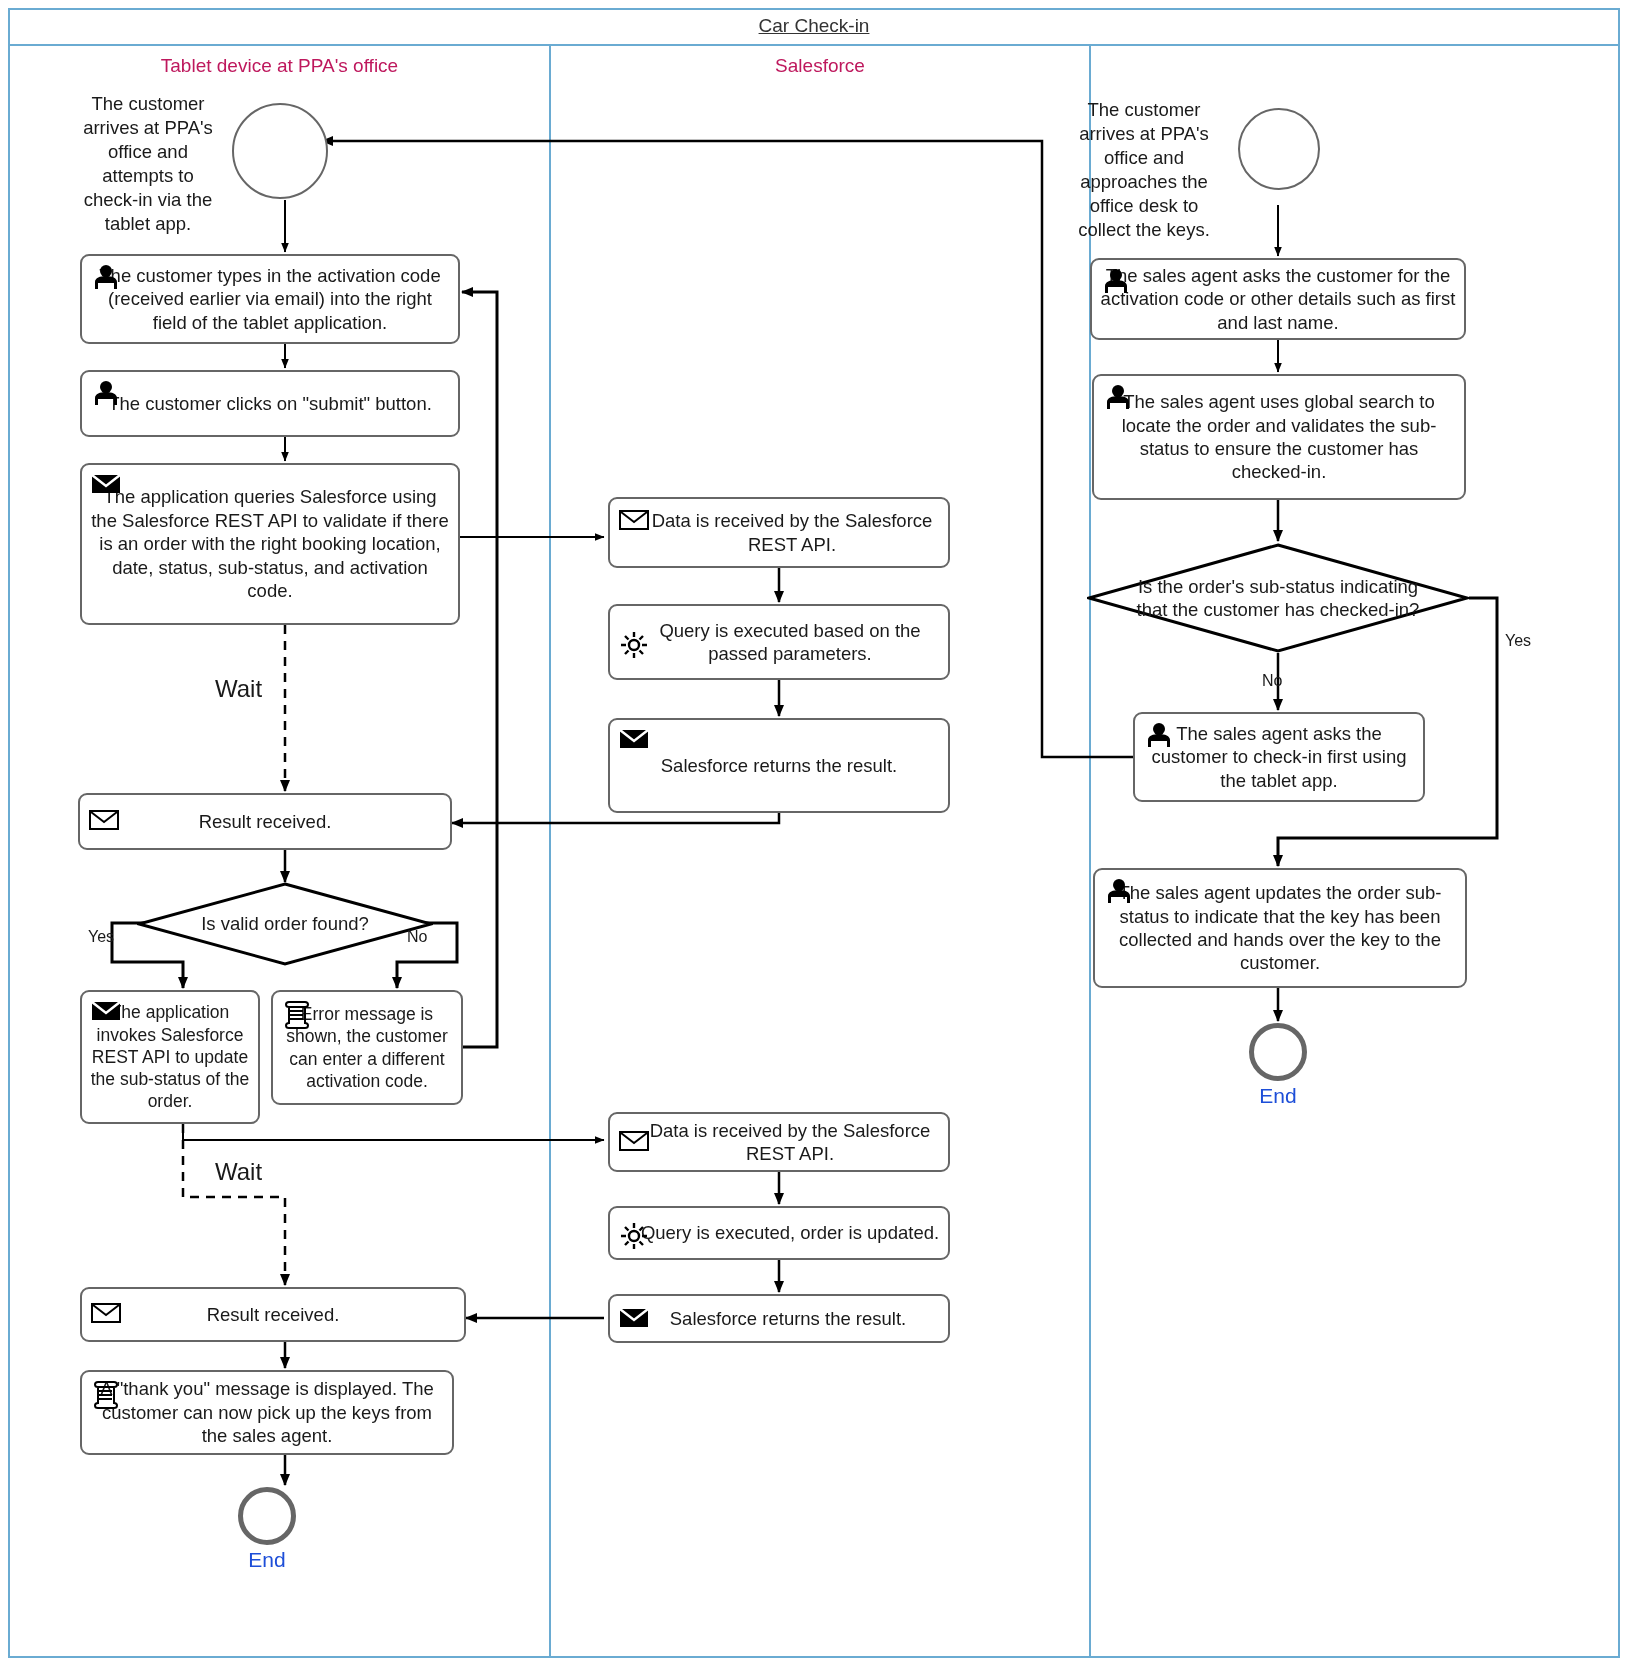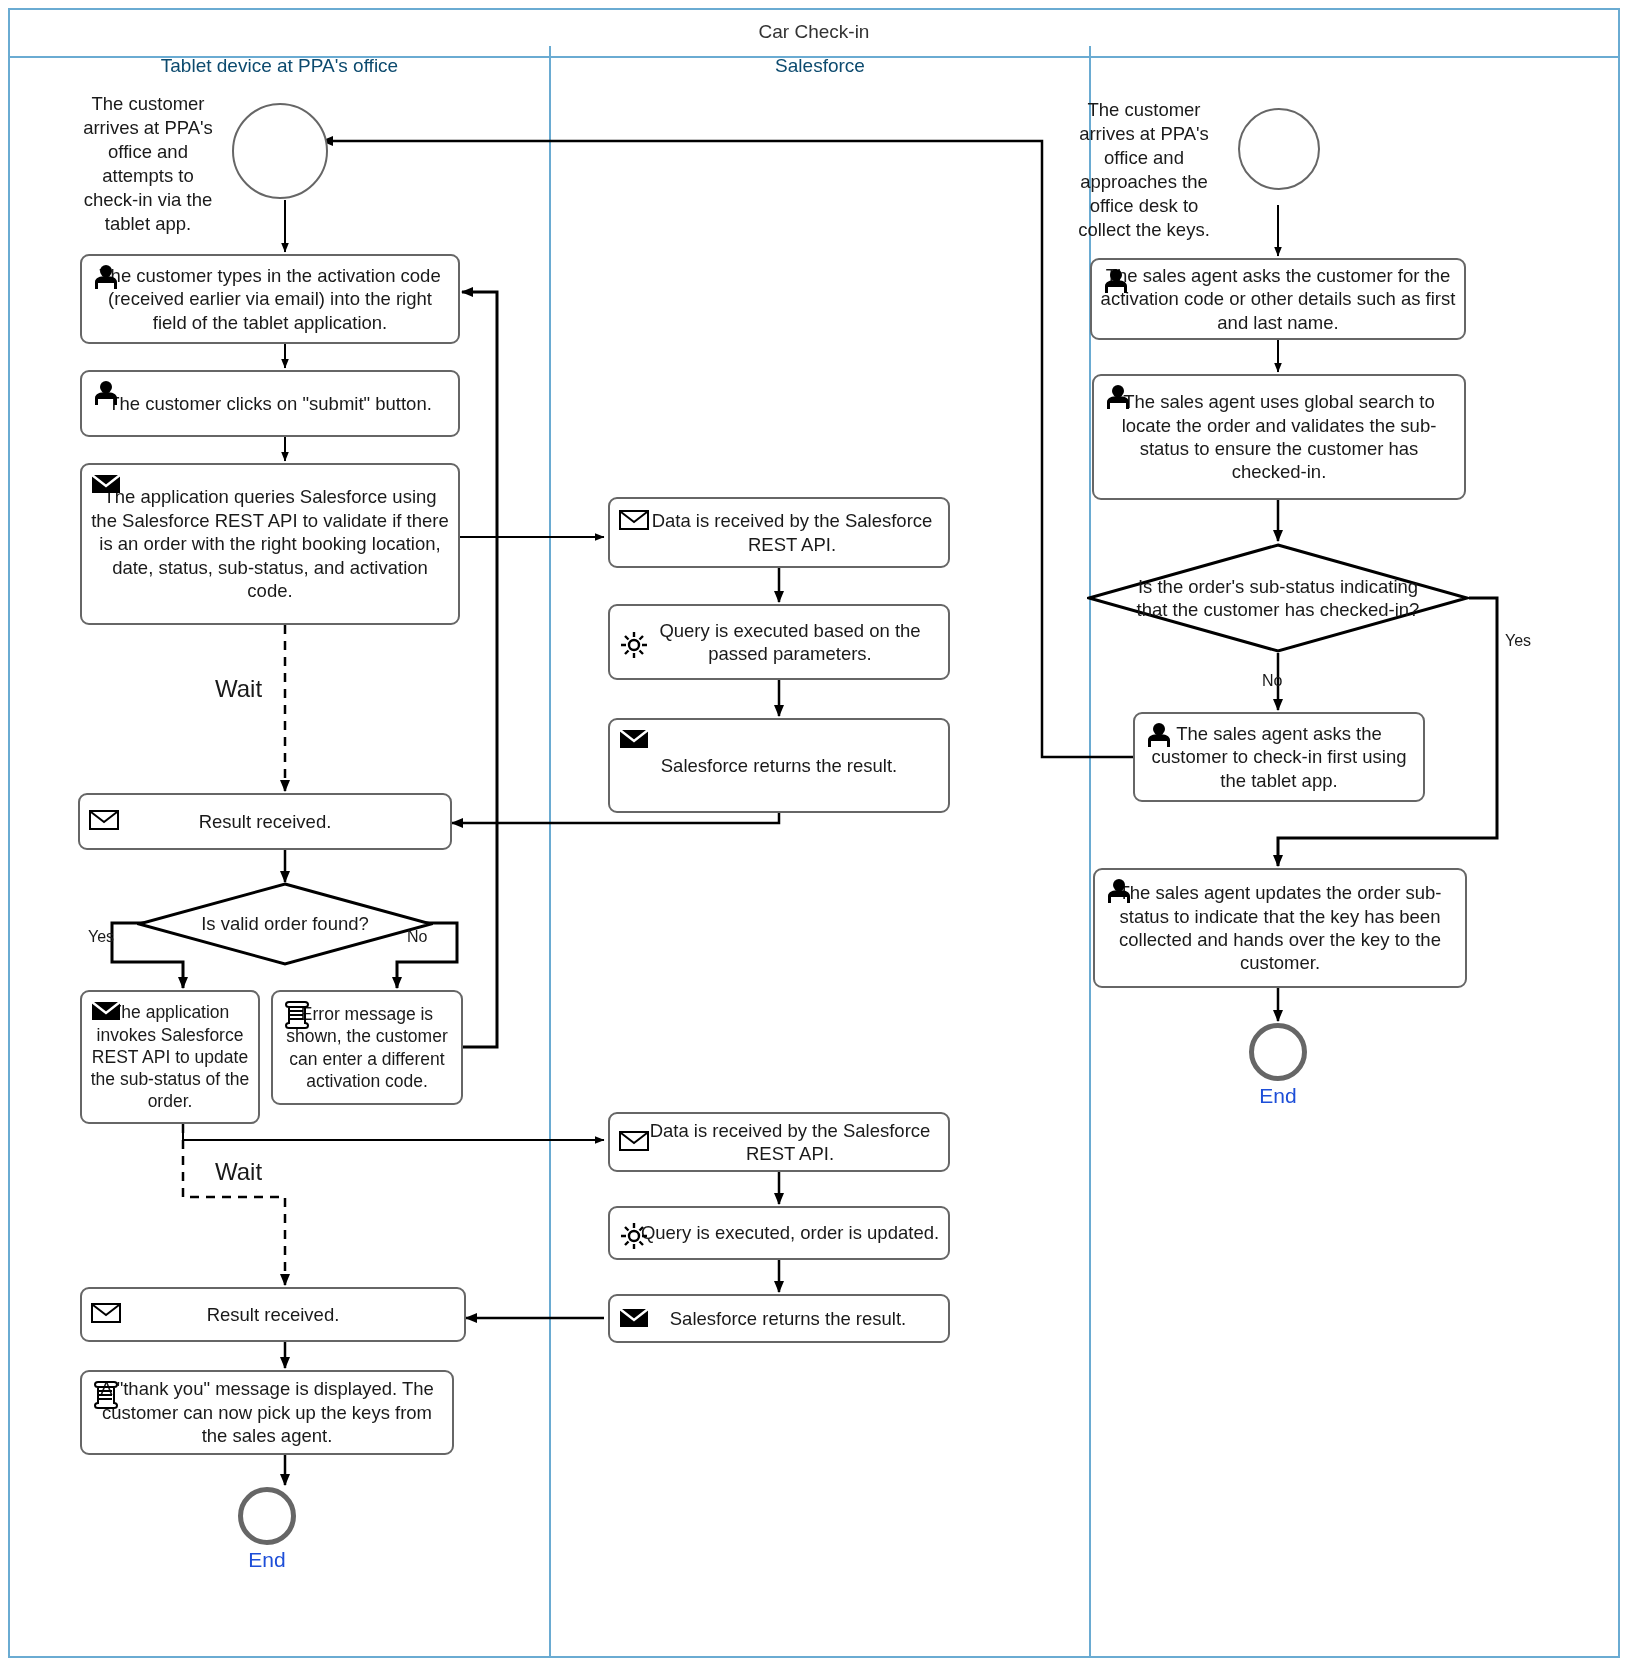--- a/index.html
+++ b/index.html
@@ -2,28 +2,28 @@
 <html><head>
 <meta charset="utf-8">
 <style>
   html,body{margin:0;padding:0;background:#ffffff;}
   body{font-family:"Liberation Sans", sans-serif;}
   #page{position:relative;width:1634px;height:1672px;background:#ffffff;overflow:hidden;}
 
   
   .pool{position:absolute;left:8px;top:8px;width:1612px;height:1650px;
         border:2px solid #6aabd2;box-sizing:border-box;background:#fff;}
-  .pool-title{position:absolute;left:8px;top:8px;width:1612px;height:50px;
+  .pool-title{position:absolute;left:8px;top:8px;width:1612px;height:38px;
         border-bottom:2px solid #6aabd2;box-sizing:border-box;
         display:flex;align-items:center;justify-content:center;
-        font-size:19px;color:#333;}
+        font-size:19px;color:#333;text-decoration:underline;}
   .lane-div{position:absolute;top:46px;width:2px;height:1612px;background:#6aabd2;}
   .lane-head{position:absolute;top:52px;height:28px;
         display:flex;align-items:center;justify-content:center;
-        font-size:19px;color:#0c4a6e;}
+        font-size:19px;color:#be185d;}
 
   
   #wires{position:absolute;left:0;top:0;width:1634px;height:1672px;pointer-events:none;}
 
   
   .task{position:absolute;box-sizing:border-box;background:#fff;
         border:2px solid #666;border-radius:9px;
         display:flex;align-items:center;justify-content:center;
         text-align:center;font-size:18.5px;color:#1a1a1a;line-height:1.27;
         padding:6px 8px;}

